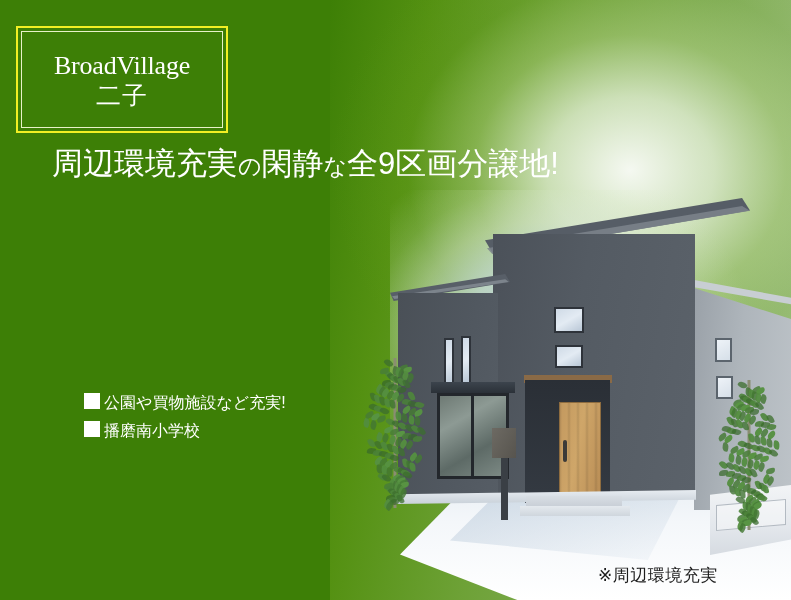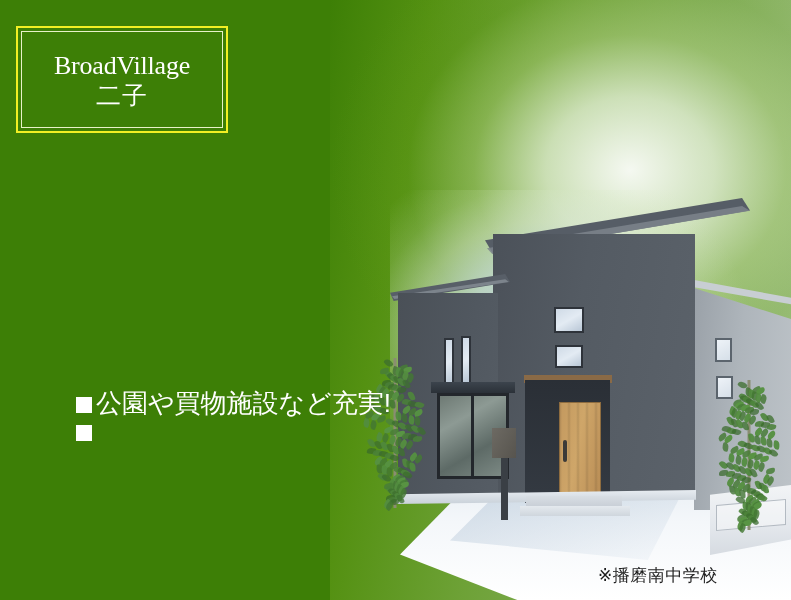--- a/index.html
+++ b/index.html
@@ -125,24 +125,25 @@
   }
 
   
   .bullets {
     position: absolute;
     left: 76px;
     top: 389px;
     color: #ffffff;
   }
   .bullet-item {
-    font-size: 26px;
+    font-size: 16px;
     line-height: 28px;
     white-space: nowrap;
     letter-spacing: 0px;
+    margin-left: 8px;
   }
   .bullet-mark {
     display: inline-block;
     width: 16px;
     height: 16px;
     background: #ffffff;
     margin-right: 4px;
     vertical-align: -1px;
   }
 
@@ -755,26 +756,29 @@
 
   <div class="logo-plate">
     <div class="logo-plate-inner">
       <div class="logo-line1">BroadVillage</div>
       <div class="logo-line3">二子</div>
     </div>
   </div>
 
 
   <div class="subcopy">
+    <div class="subcopy-line">
+      <span>周辺環境充実</span><span class="sc-small">の</span><span>閑静</span><span class="sc-small">な</span><span>全9区画分譲地!</span>
+    </div>
   </div>
 
   <div class="bullets">
     <div class="bullet-item">
       <span class="bullet-mark"></span><span>公園や買物施設など充実!</span>
     </div>
     <div class="bullet-item">
-      <span class="bullet-mark"></span>
+      <span class="bullet-mark"></span><span>播磨南小学校</span>
     </div>
   </div>
 
-  <div class="disclaimer">※播磨南中学校</div>
+  <div class="disclaimer">※周辺環境充実</div>
 
 </div>
 
 </body></html>

